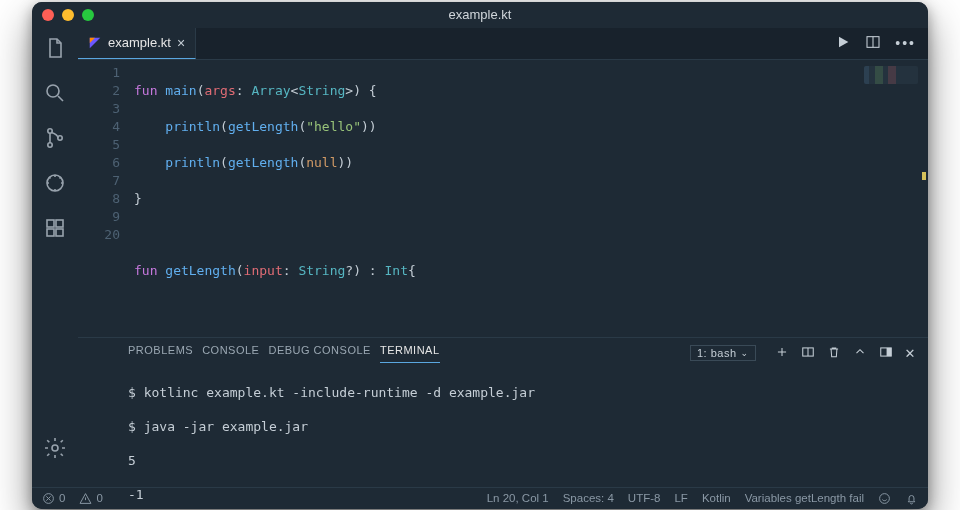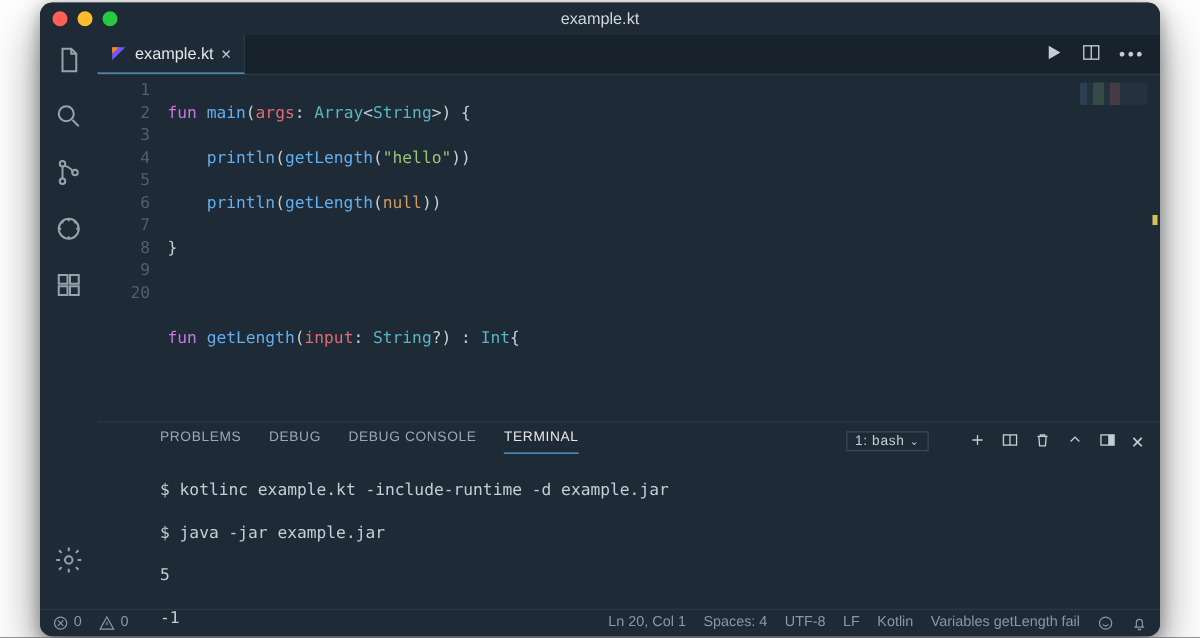--- a/index.html
+++ b/index.html
@@ -98,21 +98,21 @@
     position: absolute; right: 2px; top: 112px; width: 4px; height: 8px;
     background: #d6c15a;
   }
   
   .panel {
     height: 150px; border-top: 1px solid #2a3a47;
     display: flex; flex-direction: column;
     background: #1e2a35;
   }
   .panel-tabs {
-    display: flex; align-items: center; gap: 22px;
+    display: flex; align-items: center; gap: 9px;
     padding: 6px 12px 0 50px;
     font-size: 11px; letter-spacing: .5px; color: #9aa7b2;
   }
   .panel-tabs .ptab { padding-bottom: 6px; cursor: pointer; }
   .panel-tabs .ptab.active { color: #e6e6e6; border-bottom: 1px solid #5aa7e0; }
   .panel-tabs .spacer { flex: 1; }
   .term-picker {
     display: flex; align-items: center; gap: 4px;
     border: 1px solid #3a4a57; font-size: 11px;
     padding: 1px 6px; color: #c5ced6; margin-left: 16px;
@@ -252,21 +252,21 @@
 
 
         </div>
         <div class="minimap"></div>
         <div class="scroll-marker"></div>
       </div>
 
       <div class="panel">
         <div class="panel-tabs">
           <div class="ptab">PROBLEMS</div>
-          <div class="ptab">DEBUG</div>
+          <div class="ptab">CONSOLE</div>
           <div class="ptab">DEBUG CONSOLE</div>
           <div class="ptab active">TERMINAL</div>
           <div class="spacer"></div>
           <div class="term-picker">
             <span>1: bash</span>
             <span class="chev">⌄</span>
           </div>
           <div class="panel-actions">
             <span><svg viewBox="0 0 24 24">
                   <path d="M12 5v14M5 12h14"></path>

